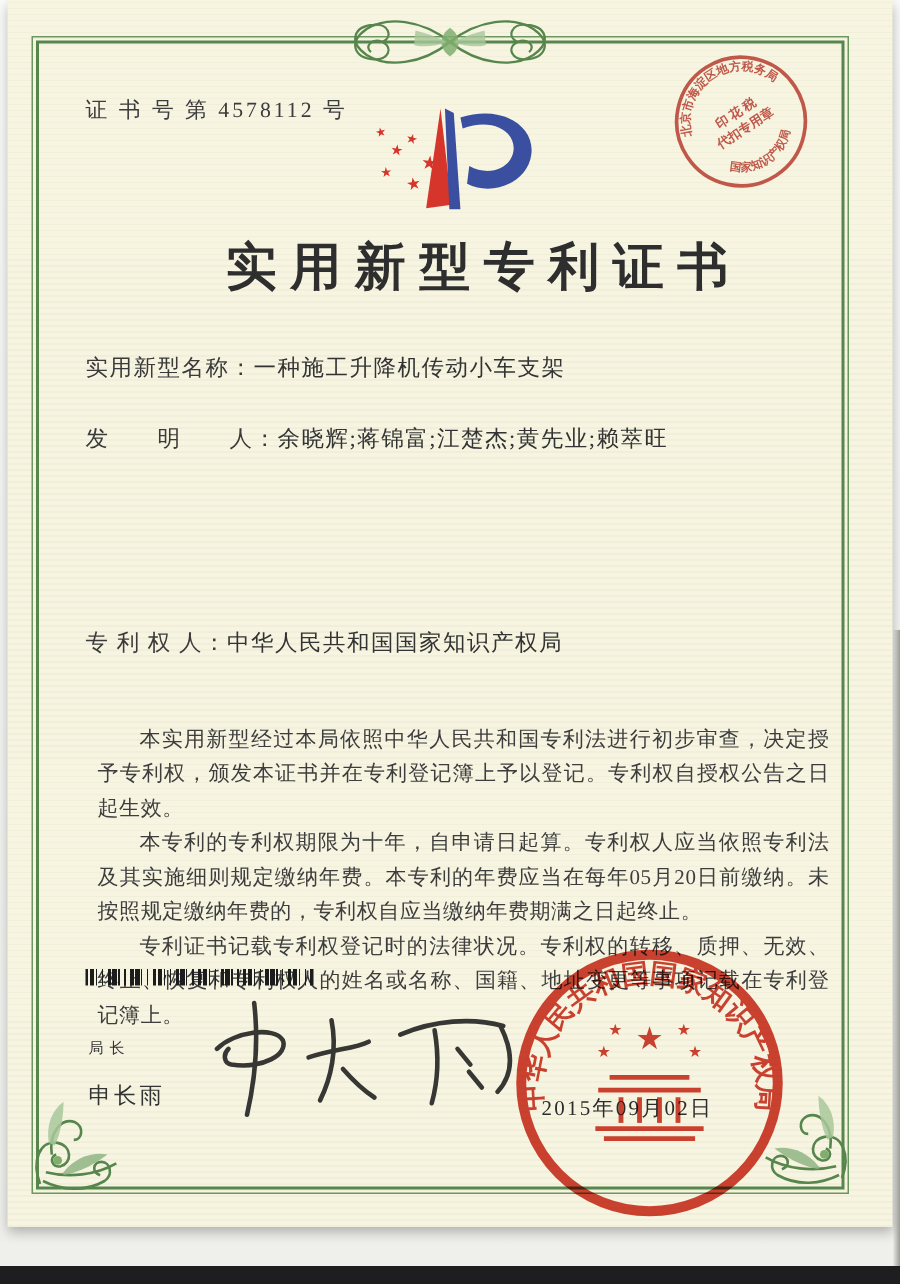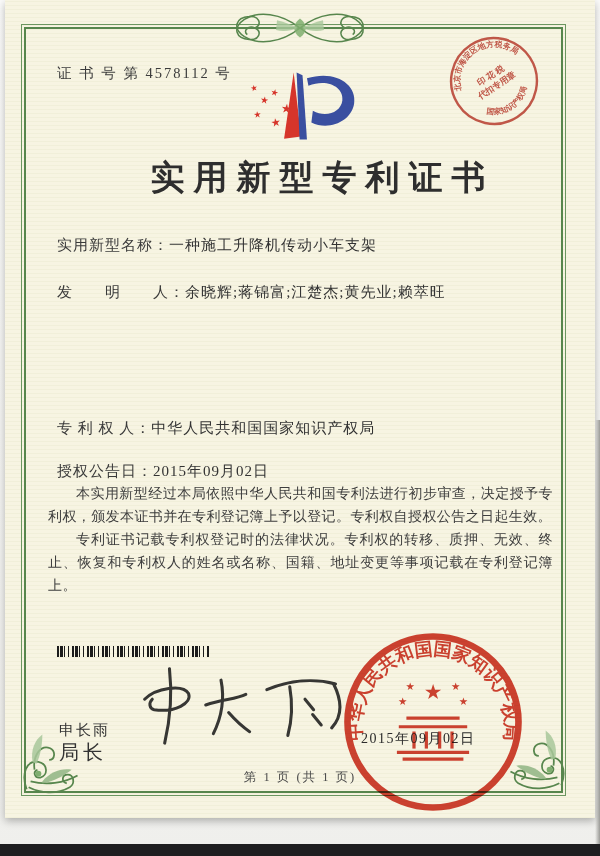--- a/index.html
+++ b/index.html
@@ -20,28 +20,28 @@
   .cert-no{position:absolute;left:52px;top:64px;font-size:14.5px;letter-spacing:2px;color:#3c3c3c;}
   .tax-stamp{position:absolute;left:440px;top:32px;width:98px;height:98px;
        transform:rotate(-33deg);mix-blend-mode:multiply;opacity:.88;}
   .logo{position:absolute;left:240px;top:60px;width:118px;height:100px;}
   .title{position:absolute;left:16px;right:0;top:155px;text-align:center;font-size:34px;
        font-weight:bold;color:#2e2e2e;letter-spacing:9px;text-indent:9px;padding-left:20px;}
   .field-row{position:absolute;left:52px;right:38px;font-size:15px;color:#3a3a3a;letter-spacing:1px;}
   .f-label{color:#3a3a3a;}
   .f-value{color:#333;}
   .fr1{top:236px}.fr2{top:283px}.fr3{top:329px}.fr4{top:374px}.fr5{top:419px}.fr6{top:462px}
-  .paragraphs{position:absolute;left:43px;right:42px;top:482px;font-size:14px;line-height:23px;
+  .paragraphs{position:absolute;left:60px;right:42px;top:482px;font-size:14px;line-height:23px;
        color:#3d3d3d;text-align:justify;letter-spacing:.4px;}
   .paragraphs p{margin:0;text-indent:2em;}
   .barcode{position:absolute;left:52px;top:646px;width:152px;height:11px;
        background-image:repeating-linear-gradient(90deg,#1c1c1c 0 2px,transparent 2px 3px,
         #1c1c1c 3px 6px,transparent 6px 7px,#1c1c1c 7px 8px,transparent 8px 11px,
         #1c1c1c 11px 12px,transparent 12px 15px);}
-  .signoff-role{position:absolute;left:54px;top:692px;font-size:20px;letter-spacing:4px;color:#333;margin-top:47px;}
+  .signoff-role{position:absolute;left:54px;top:692px;font-size:10px;letter-spacing:4px;color:#333;}
   .signoff-name{position:absolute;left:54px;top:721px;font-size:15px;letter-spacing:2px;color:#333;}
   .signature{position:absolute;left:132px;top:658px;width:210px;height:92px;}
   .seal-date{position:absolute;left:356px;top:730px;font-size:14px;letter-spacing:1.5px;color:#2c2c2c;}
   .seal{position:absolute;left:333px;top:627px;width:190px;height:190px;
        mix-blend-mode:multiply;opacity:.95;}
   .footer{position:absolute;left:0;right:0;top:769px;text-align:center;font-size:12.5px;
        color:#4a4a4a;letter-spacing:2px;}
   svg text{font-family:"Liberation Serif","DejaVu Serif",serif;}
 </style>
 </head>
@@ -128,26 +128,24 @@
 
     <div class="field-row fr1">
       <span class="f-label">实用新型名称：</span><span class="f-value">一种施工升降机传动小车支架</span>
     </div>
     <div class="field-row fr2">
       <span class="f-label">发　　明　　人：</span><span class="f-value">余晓辉;蒋锦富;江楚杰;黄先业;赖萃旺</span>
     </div>
     <div class="field-row fr5">
       <span class="f-label">专 利 权 人：</span><span class="f-value">中华人民共和国国家知识产权局</span>
     </div>
-    <div class="field-row fr6">
-      <span class="f-label">授权公告日：</span><span class="f-value">2015年09月02日</span>
-    </div>
 
     <div class="paragraphs">
       <p>本实用新型经过本局依照中华人民共和国专利法进行初步审查，决定授予专利权，颁发本证书并在专利登记簿上予以登记。专利权自授权公告之日起生效。</p>
+      <p>本专利的专利权期限为十年，自申请日起算。专利权人应当依照专利法及其实施细则规定缴纳年费。本专利的年费应当在每年05月20日前缴纳。未按照规定缴纳年费的，专利权自应当缴纳年费期满之日起终止。</p>
       <p>专利证书记载专利权登记时的法律状况。专利权的转移、质押、无效、终止、恢复和专利权人的姓名或名称、国籍、地址变更等事项记载在专利登记簿上。</p>
     </div>
 
     <div class="barcode"></div>
 
     <div class="signoff-role">局长</div>
     <div class="signoff-name">申长雨</div>
 
     <svg class="signature" viewBox="0 0 220 90">
       <g stroke="#1d1d1d" stroke-width="3.2" fill="none" stroke-linecap="round" opacity=".88">
@@ -188,18 +186,17 @@
           <line x1="80" y1="110" x2="80" y2="128"></line>
           <line x1="93" y1="110" x2="93" y2="128"></line>
           <line x1="107" y1="110" x2="107" y2="128"></line>
           <line x1="120" y1="110" x2="120" y2="128"></line>
           <line x1="62" y1="132" x2="138" y2="132"></line>
           <line x1="68" y1="139" x2="132" y2="139"></line>
         </g>
       </g>
     </svg>
 
-    <div class="footer">第 1 页 (共 1 页)</div>
   </div>
 
   <div class="photo-edge-right"></div>
   <div class="photo-edge-bottom"></div>
 </div>
 
 </body></html>

